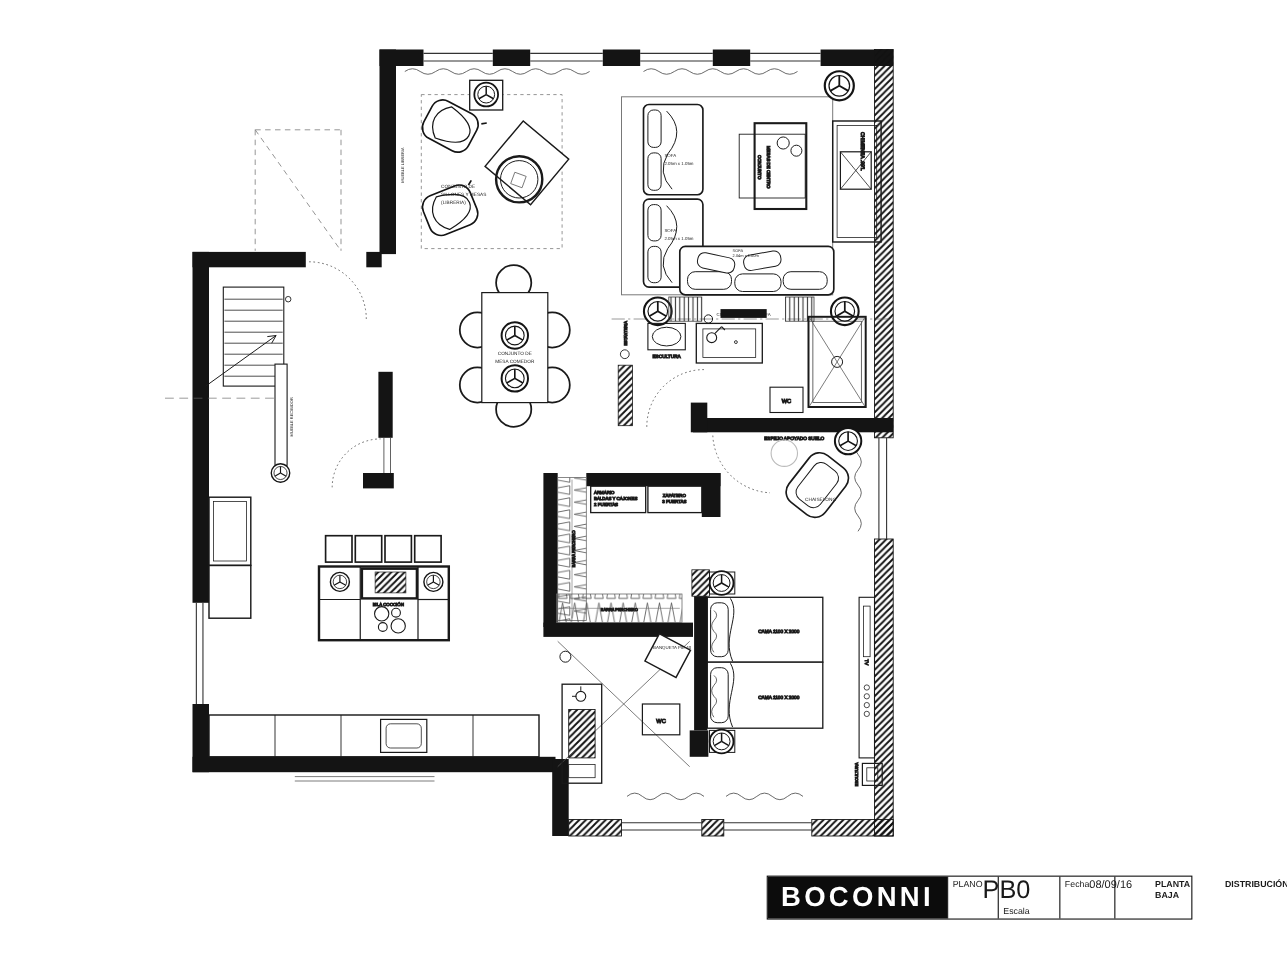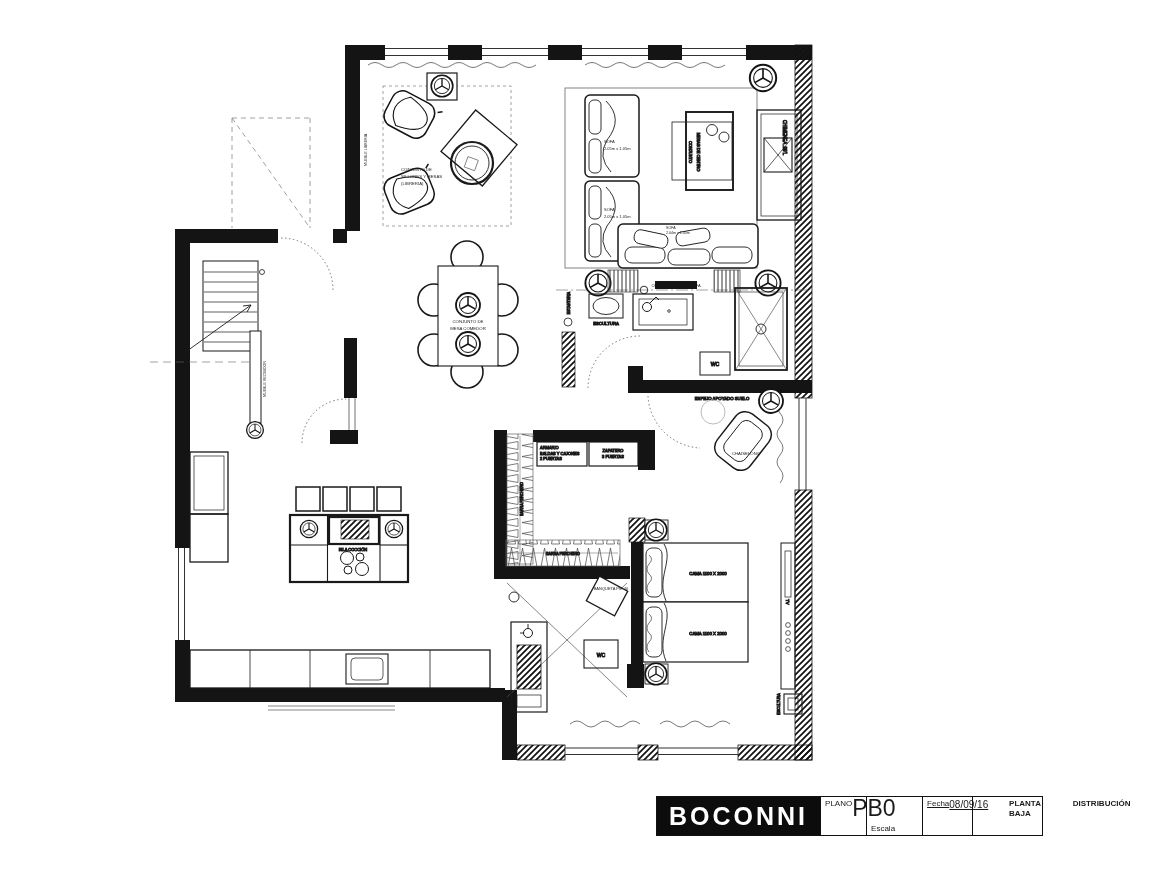--- a/index.html
+++ b/index.html
@@ -7,34 +7,34 @@
     width:1170px;height:878px;position:relative;background:#ffffff;
     font-family:"Liberation Sans", sans-serif;color:#1a1a1a;overflow:hidden;
   }
   #plan-svg{position:absolute;left:0;top:0;}
   text{font-family:"Liberation Sans", sans-serif;fill:#222;}
   .t36{font-size:3.6px;} .t40{font-size:4px;} .t42{font-size:4.3px;}
   .t46{font-size:4.6px;} .t50{font-size:5.2px;}
   .mid{text-anchor:middle;}
   
   .titleblock{
-    position:absolute;left:656px;top:796px;height:40px;display:flex;
+    position:absolute;left:697px;top:796px;height:40px;display:flex;
     border:1.5px solid #111;background:#fff;box-sizing:border-box;
   }
   .tb-brand{
     background:#0c0c0c;color:#fff;font-size:25px;font-weight:bold;
     letter-spacing:3px;display:flex;align-items:center;padding:0 12px;
   }
   .tb-cell{border-left:1.5px solid #111;padding:2px 4px;box-sizing:border-box;
     display:flex;flex-direction:row;justify-content:flex-start;}
   .tb-small{font-size:8px;line-height:9px;}
   .tb-big{font-size:23px;line-height:19px;}
   .tb-med{font-size:10px;line-height:11px;}
   .tb-bold{font-size:8px;font-weight:bold;line-height:10px;padding-left:32px;}
-  .w-plano{width:46px;} .w-escala{width:56px;align-items:flex-end;} .w-fecha{width:50px;text-decoration:underline;} .w-sheet{width:70px;}
+  .w-plano{width:46px;} .w-escala{width:56px;align-items:flex-end;} .w-fecha{width:50px;} .w-sheet{width:70px;}
 </style>
 </head>
 <body>
 
 <svg id="plan-svg" width="1170" height="878" viewBox="0 0 1170 878" xmlns="http://www.w3.org/2000/svg">
   <defs>
     <pattern id="hatch" width="6" height="6" patternUnits="userSpaceOnUse">
       <path d="M-1,7 L7,-1 M-1,1 L1,-1 M5,7 L7,5" stroke="#111" stroke-width="1.7" fill="none"></path>
     </pattern>
     <pattern id="vlines" width="4" height="8" patternUnits="userSpaceOnUse">

